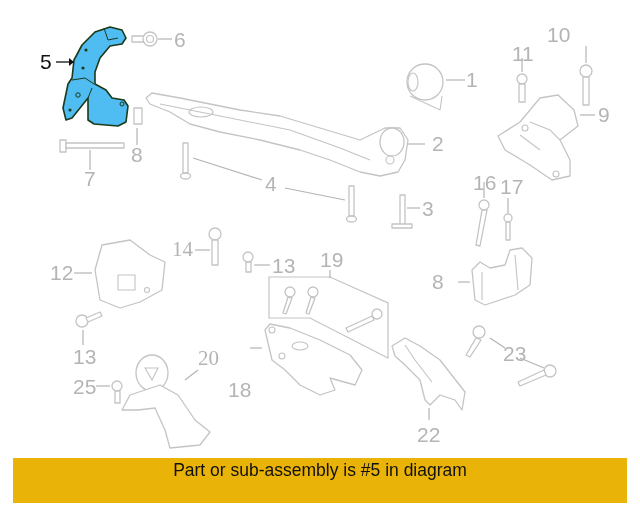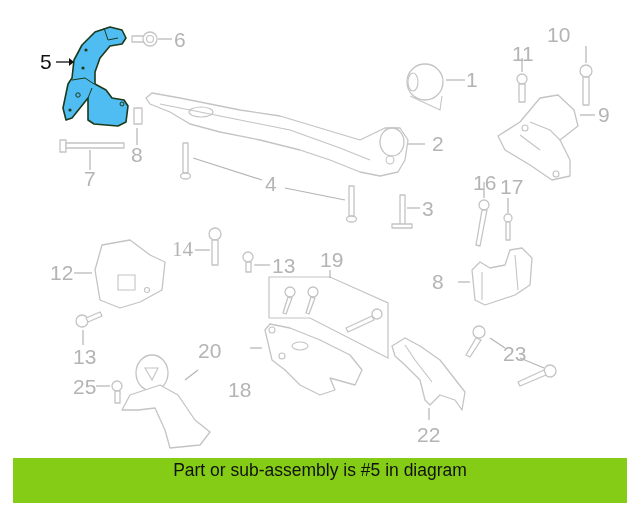--- a/index.html
+++ b/index.html
@@ -5,21 +5,21 @@
   html, body { margin: 0; padding: 0; background: #ffffff; }
   body { width: 640px; height: 512px; position: relative; overflow: hidden;
          font-family: "Liberation Sans", sans-serif; }
   #diagram { position: absolute; left: 0; top: 0; width: 640px; height: 455px; }
   .callout { position: absolute; font-size: 21px; color: #b4b4b4; line-height: 1; }
   .callout.active { color: #111111; }
   .part { fill: #ffffff; stroke: #c4c4c4; stroke-width: 1.3; stroke-linejoin: round; }
   .detail { fill: none; stroke: #c4c4c4; stroke-width: 1.1; }
   .lead { stroke: #b4b4b4; stroke-width: 1.2; fill: none; }
   .banner { position: absolute; left: 13px; top: 458px; width: 614px; height: 45px;
-            background: #84cc16; text-align: center; color: #111;
+            background: #eab308; text-align: center; color: #111;
             font-size: 17.5px; line-height: 20px; padding-top: 2px; box-sizing: border-box; }
 </style>
 </head>
 <body>
 
 <div id="diagram">
   <svg width="640" height="455" viewBox="0 0 640 455">
 
     <g>
       <path d="M74,60 L82,45 L95,32 L110,27 L122,30 L126,38 L122,44 L110,46 L100,58 L95,72 L95,84 L106,90 L112,98 L124,100 L128,106 L126,122 L118,126 L94,124 L88,120 L88,98 L80,108 L72,118 L66,120 L63,108 L68,84 L72,78 Z" fill="#4fbcf2" stroke="#1b3a1b" stroke-width="1.6" stroke-linejoin="round"></path>
@@ -202,21 +202,21 @@
   <span class="callout" style="left:512px;top:43px;">11</span>
   <span class="callout" style="left:50px;top:262px;">12</span>
   <span class="callout" style="left:272px;top:255px;">13</span>
   <span class="callout" style="left:73px;top:346px;">13</span>
   <span class="callout" style="left:172px;top:239px;font-family:Liberation Serif, serif;">14</span>
   <span class="callout" style="left:432px;top:271px;">8</span>
   <span class="callout" style="left:473px;top:172px;">16</span>
   <span class="callout" style="left:500px;top:176px;">17</span>
   <span class="callout" style="left:228px;top:338px;margin-top:41px;">18</span>
   <span class="callout" style="left:320px;top:249px;">19</span>
-  <span class="callout" style="left:198px;top:340px;">20</span>
+  <span class="callout" style="left:198px;top:348px;font-family:Liberation Serif, serif;">20</span>
   <span class="callout" style="left:73px;top:376px;">25</span>
   <span class="callout" style="left:417px;top:424px;text-align:center;">22</span>
   <span class="callout" style="left:503px;top:343px;text-align:center;">23</span>
 </div>
 
 <div class="banner">
   <div>Part or sub-assembly is #5 in diagram</div>
 </div>
 
 </body></html>

